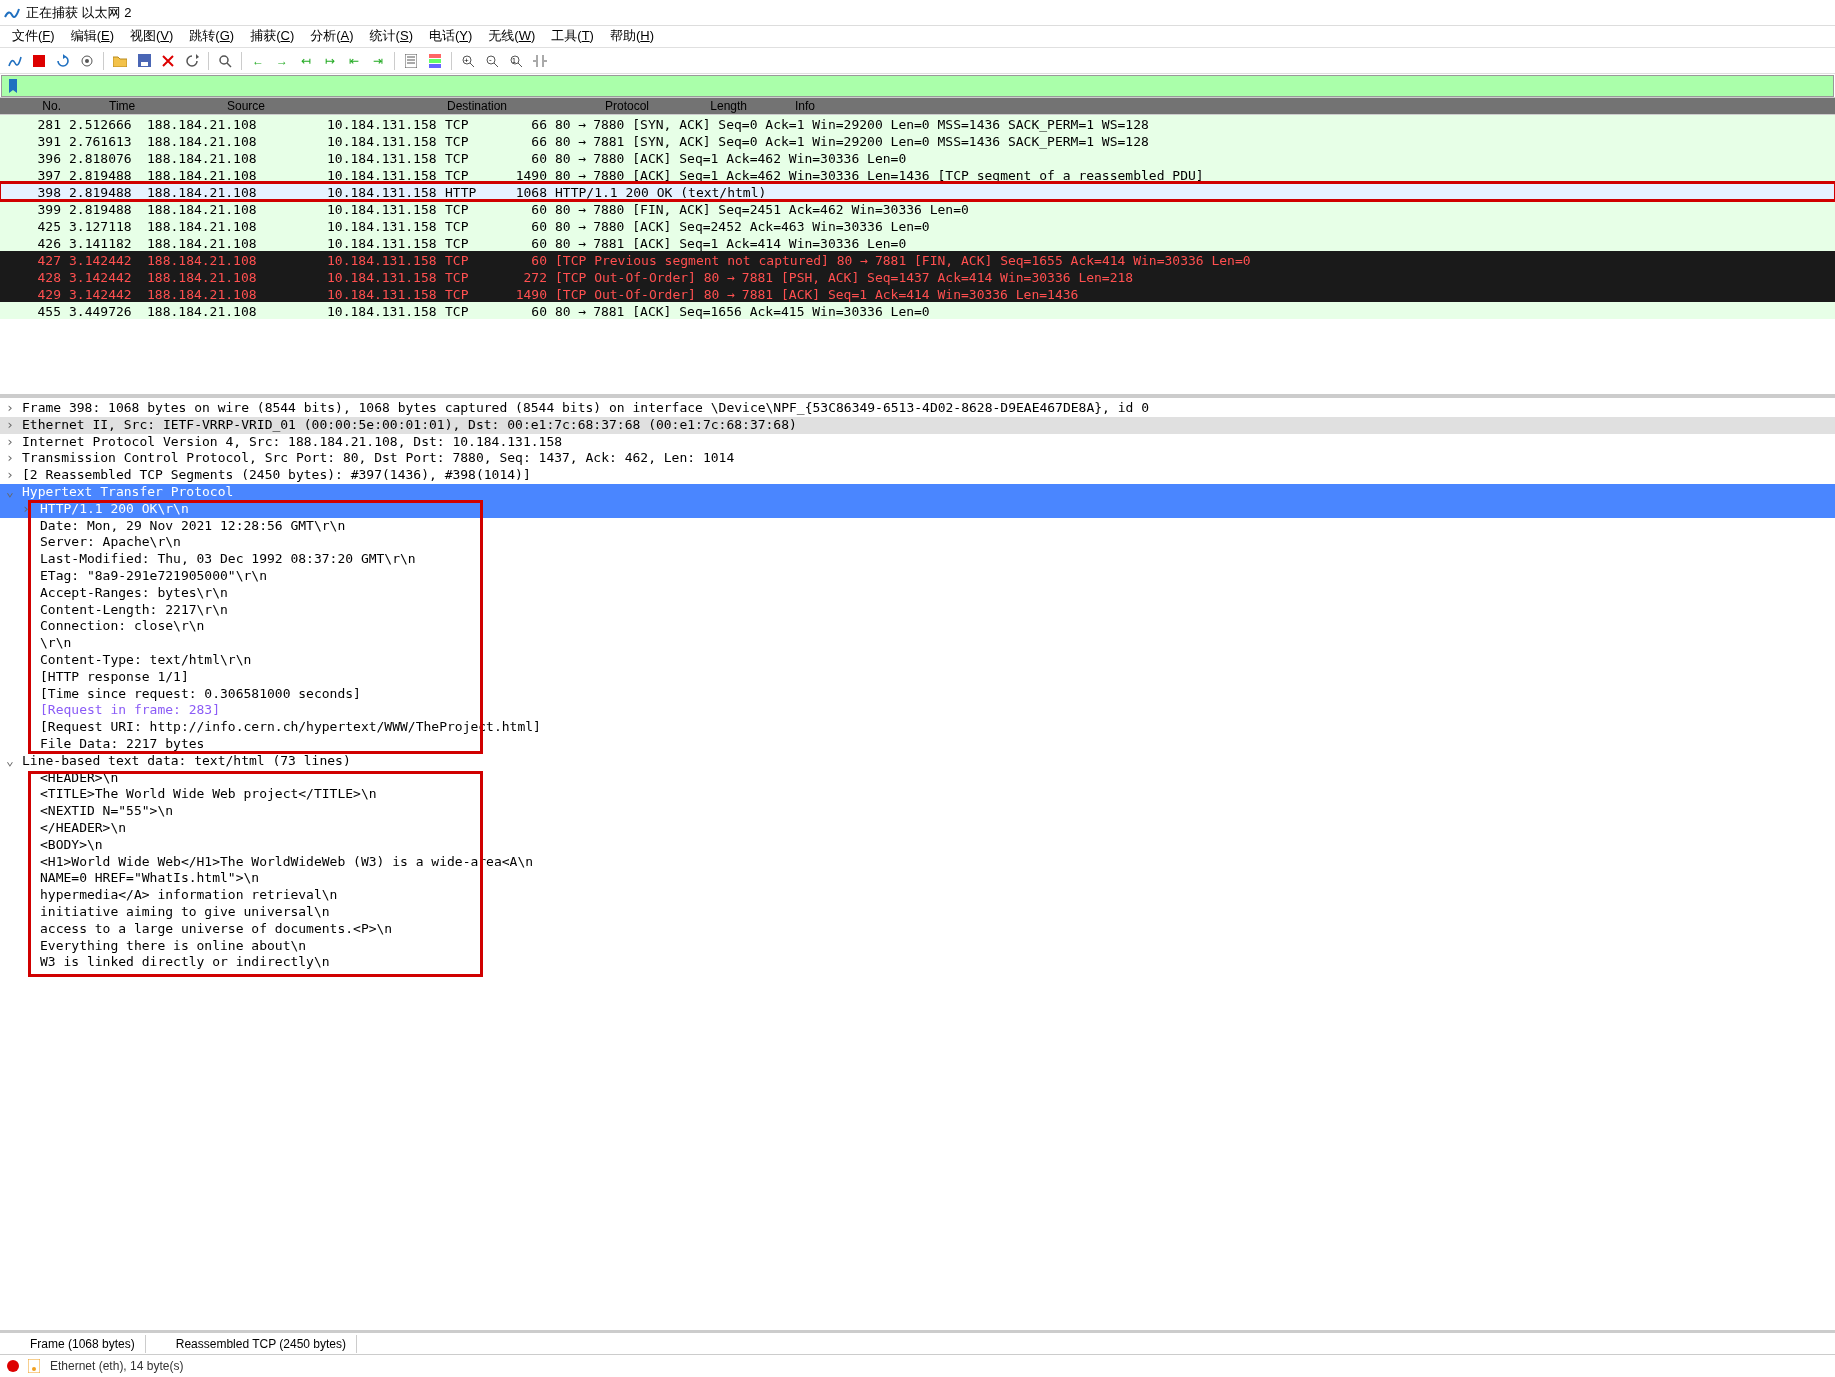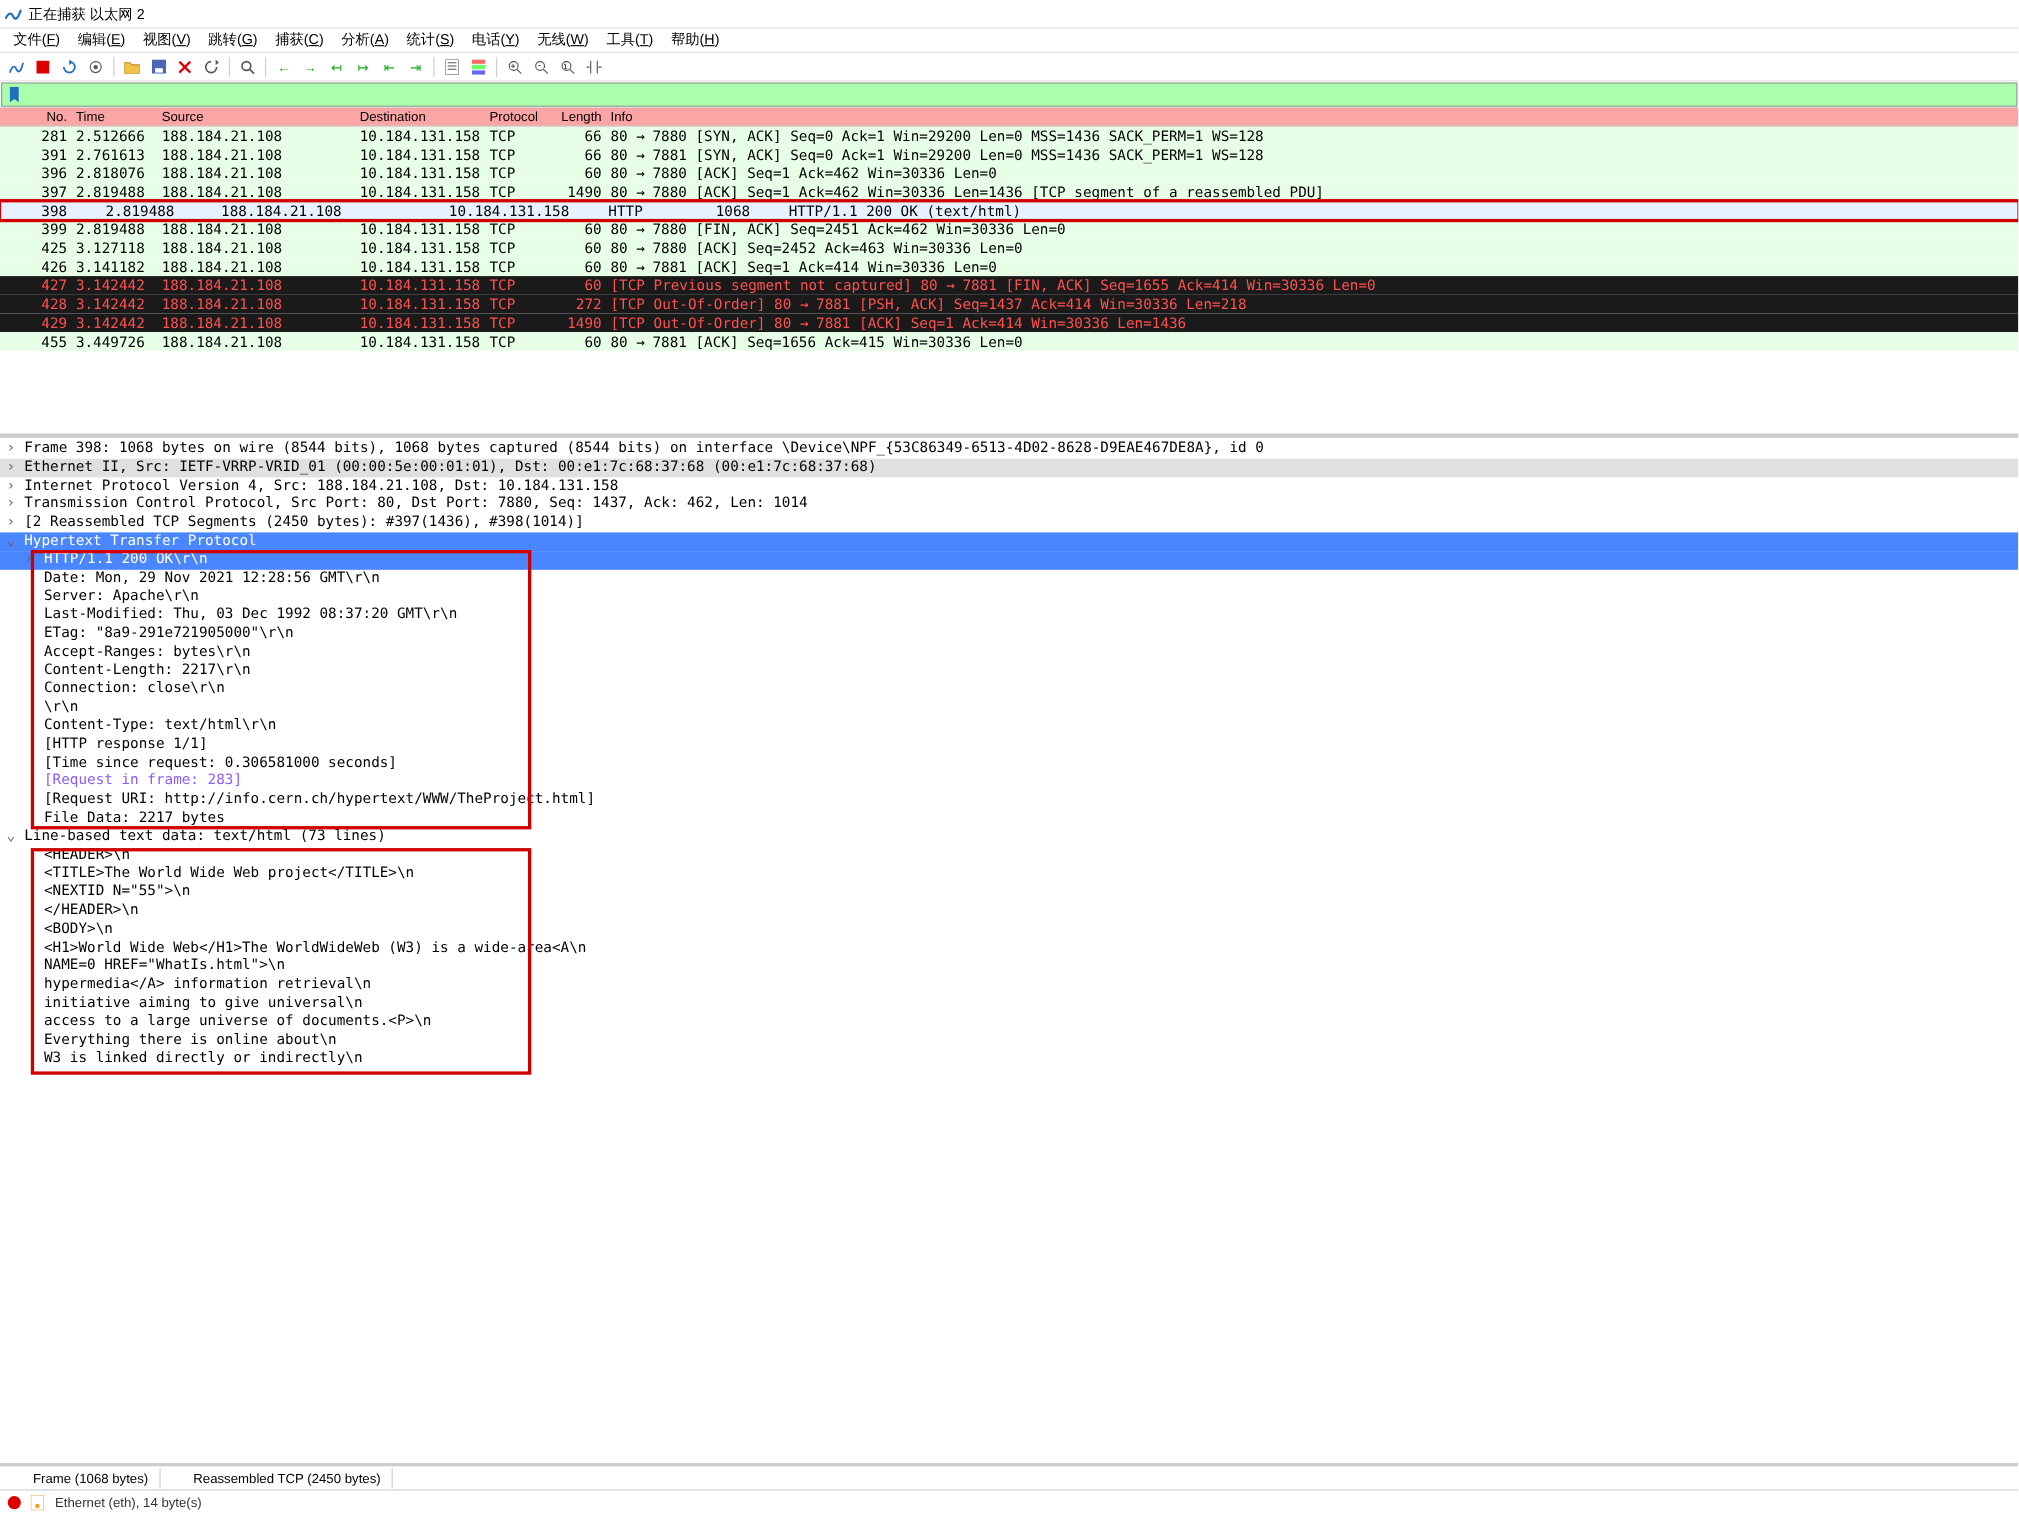--- a/index.html
+++ b/index.html
@@ -16,26 +16,26 @@
   .toolbar { display:flex; align-items:center; height:26px; padding:2px 4px; gap:2px; border-bottom:1px solid #e0e0e0;}
   .tbtn { width:22px;height:22px; display:flex;align-items:center;justify-content:center; border:1px solid transparent; }
   .tsep{ width:1px; height:18px; background:#ccc; margin:0 3px;}
   
   .filterbar { display:flex; align-items:center; height:24px; border-bottom:1px solid #ccc;}
   .filterbar .fbox{ flex:1; display:flex; align-items:center; background:#aaffaa; border:1px solid #999; height:22px; margin:1px;}
   .filterbar .flabel{ width:14px; height:14px; margin:0 4px; display:flex;align-items:center;justify-content:center;}
   .filterbar input{ flex:1; background:transparent; border:none; outline:none; font-family:Consolas,monospace; font-size:13px;}
   
   .packets { height:300px; overflow:auto; border-bottom:4px solid #ccc; }
-  .phead { display:flex; font-size:12px; background:#fca5a5; border-bottom:1px solid #ccc; position:sticky; top:0;}
+  .phead { display:flex; font-size:12px; background:#737373; border-bottom:1px solid #ccc; position:sticky; top:0;gap:40px;}
   .phead div, .prow div { padding:1px 4px; white-space:nowrap; overflow:hidden;}
   .c-no{width:65px;text-align:right;} .c-time{width:78px;} .c-src{width:180px;} .c-dst{width:118px;} .c-proto{width:55px;} .c-len{width:55px;text-align:right;} .c-info{flex:1;}
   .prow{ display:flex; font-family:Consolas,monospace; font-size:13px; height:17px; line-height:17px;}
   .c-info span.arrow{letter-spacing:-1px;}
-  .sel{ background:#e6f2ff;gap:27px;}
+  .sel{ background:#e6f2ff;}
   .dark{ background:#1a1a1a; color:#ff5050;}
   .greenbg{ background:#e7ffe7;}
   .redbox{ outline:3px solid #d00000; outline-offset:-1px;}
   
   .details { flex:1; overflow:auto; font-family:Consolas,monospace; font-size:13px; line-height:16.8px; border-bottom:3px solid #ccc; padding:2px 0;}
   .details .line{ white-space:pre; padding:0 4px 0 22px; position:relative;}
   .details .exp{ position:absolute; left:6px; top:0; color:#666; cursor:default;}
   .details .sub .line{padding-left:40px;}
   .details .sub .exp{left:22px;}
   .hlblue{ background:#4a86ff; color:#fff;}

